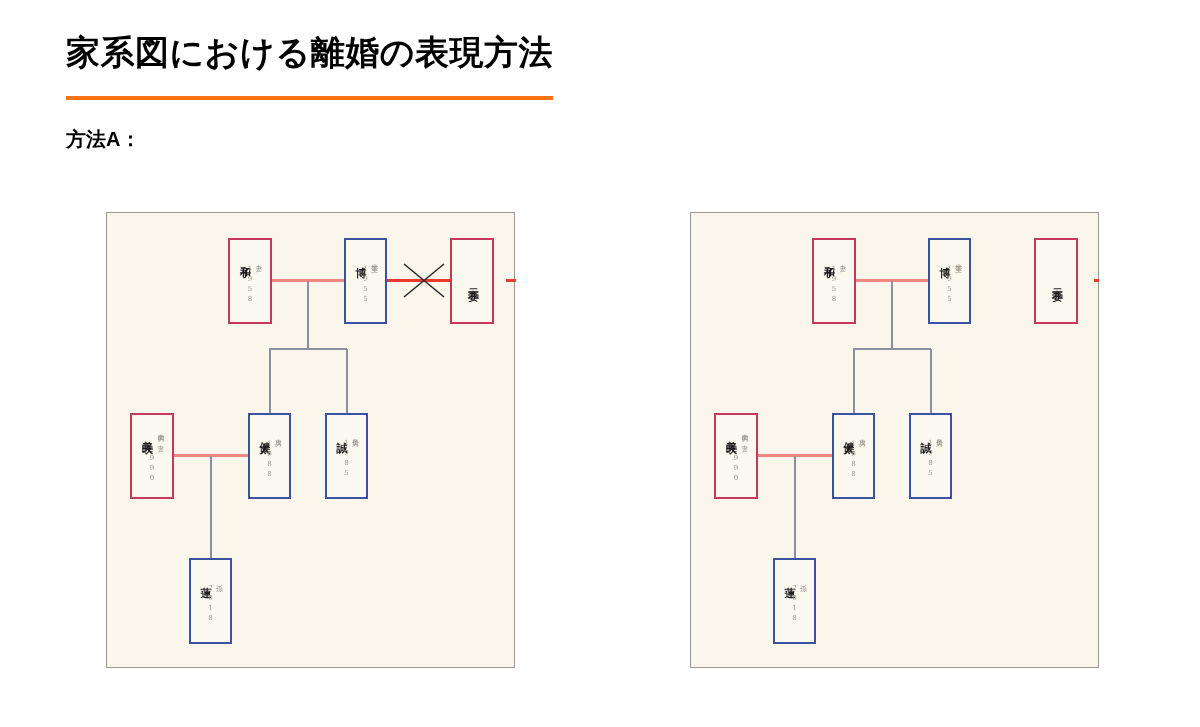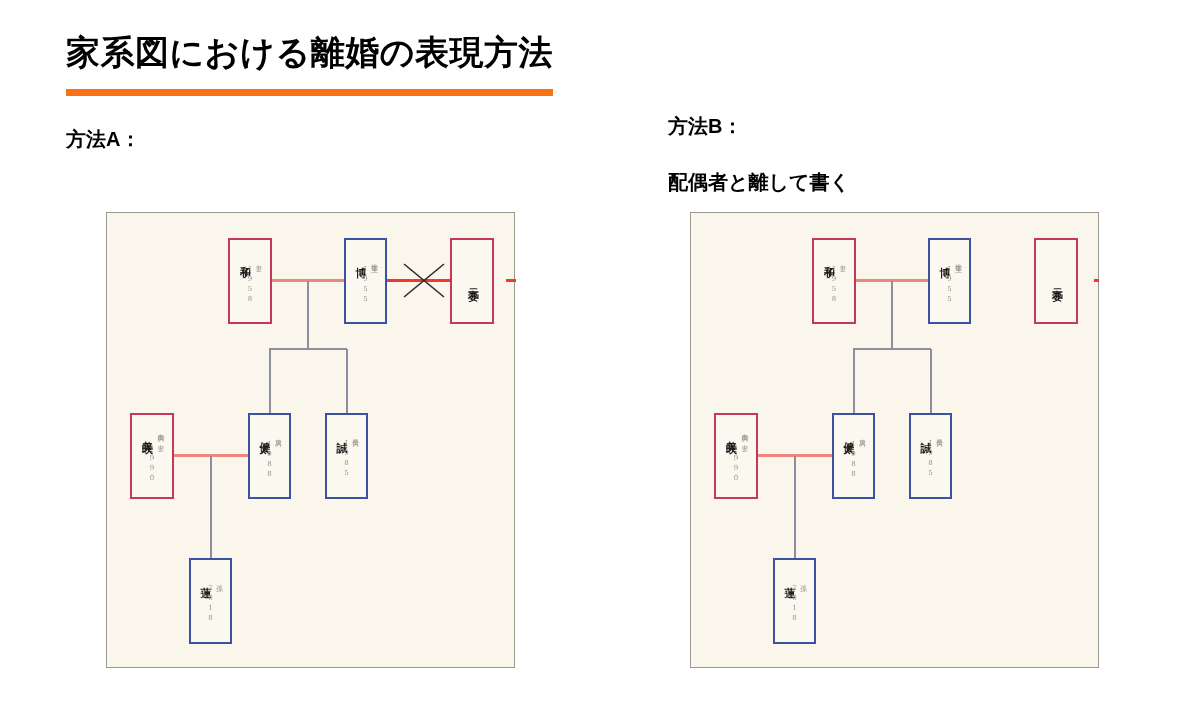--- a/index.html
+++ b/index.html
@@ -4,21 +4,21 @@
 <style>
   * { margin:0; padding:0; box-sizing:border-box; }
   html,body { width:1200px; height:727px; background:#ffffff; overflow:hidden;
               font-family:"Liberation Sans", sans-serif; }
   .stage { position:relative; width:1200px; height:727px; }
 
   .page-title {
     position:absolute; left:66px; top:30px;
     font-size:34px; font-weight:bold; color:#000;
     letter-spacing:0.5px; display:inline-block;
-    border-bottom:7px solid #f97316; padding-bottom:13px;
+    border-bottom:4px solid #f97316; padding-bottom:20px;
   }
 
   .method-label {
     position:absolute; top:112px; font-size:20px; font-weight:bold;
     color:#000; line-height:28px; white-space:pre-line;
   }
   .method-label.a { left:66px;margin-top:13px; }
   .method-label.b { left:668px; }
 
   .panel {
@@ -66,23 +66,20 @@
 </head>
 <body>
 
 <div class="stage">
 
   <h1 class="page-title">家系図における離婚の表現方法</h1>
 
   <div class="method-label a"><span>方法A：</span><br>
   </div>
 
-  <div class="method-label b"><span>方法B：</span><br>
-    <span>配偶者と離して書く</span>
-  </div>
 
   <div class="panel a">
 
     <div class="h-line marriage" style="left:165px; top:66px; width:72px;"></div>
     <div class="h-line divorce" style="left:280px; top:66px; width:63px;"></div>
     <div class="h-line divorce" style="left:399px; top:66px; width:10px;"></div>
     <svg class="x-mark" viewBox="0 0 46 39">
       <line x1="3" y1="3" x2="43" y2="36"></line>
       <line x1="43" y1="3" x2="3" y2="36"></line>
     </svg>

